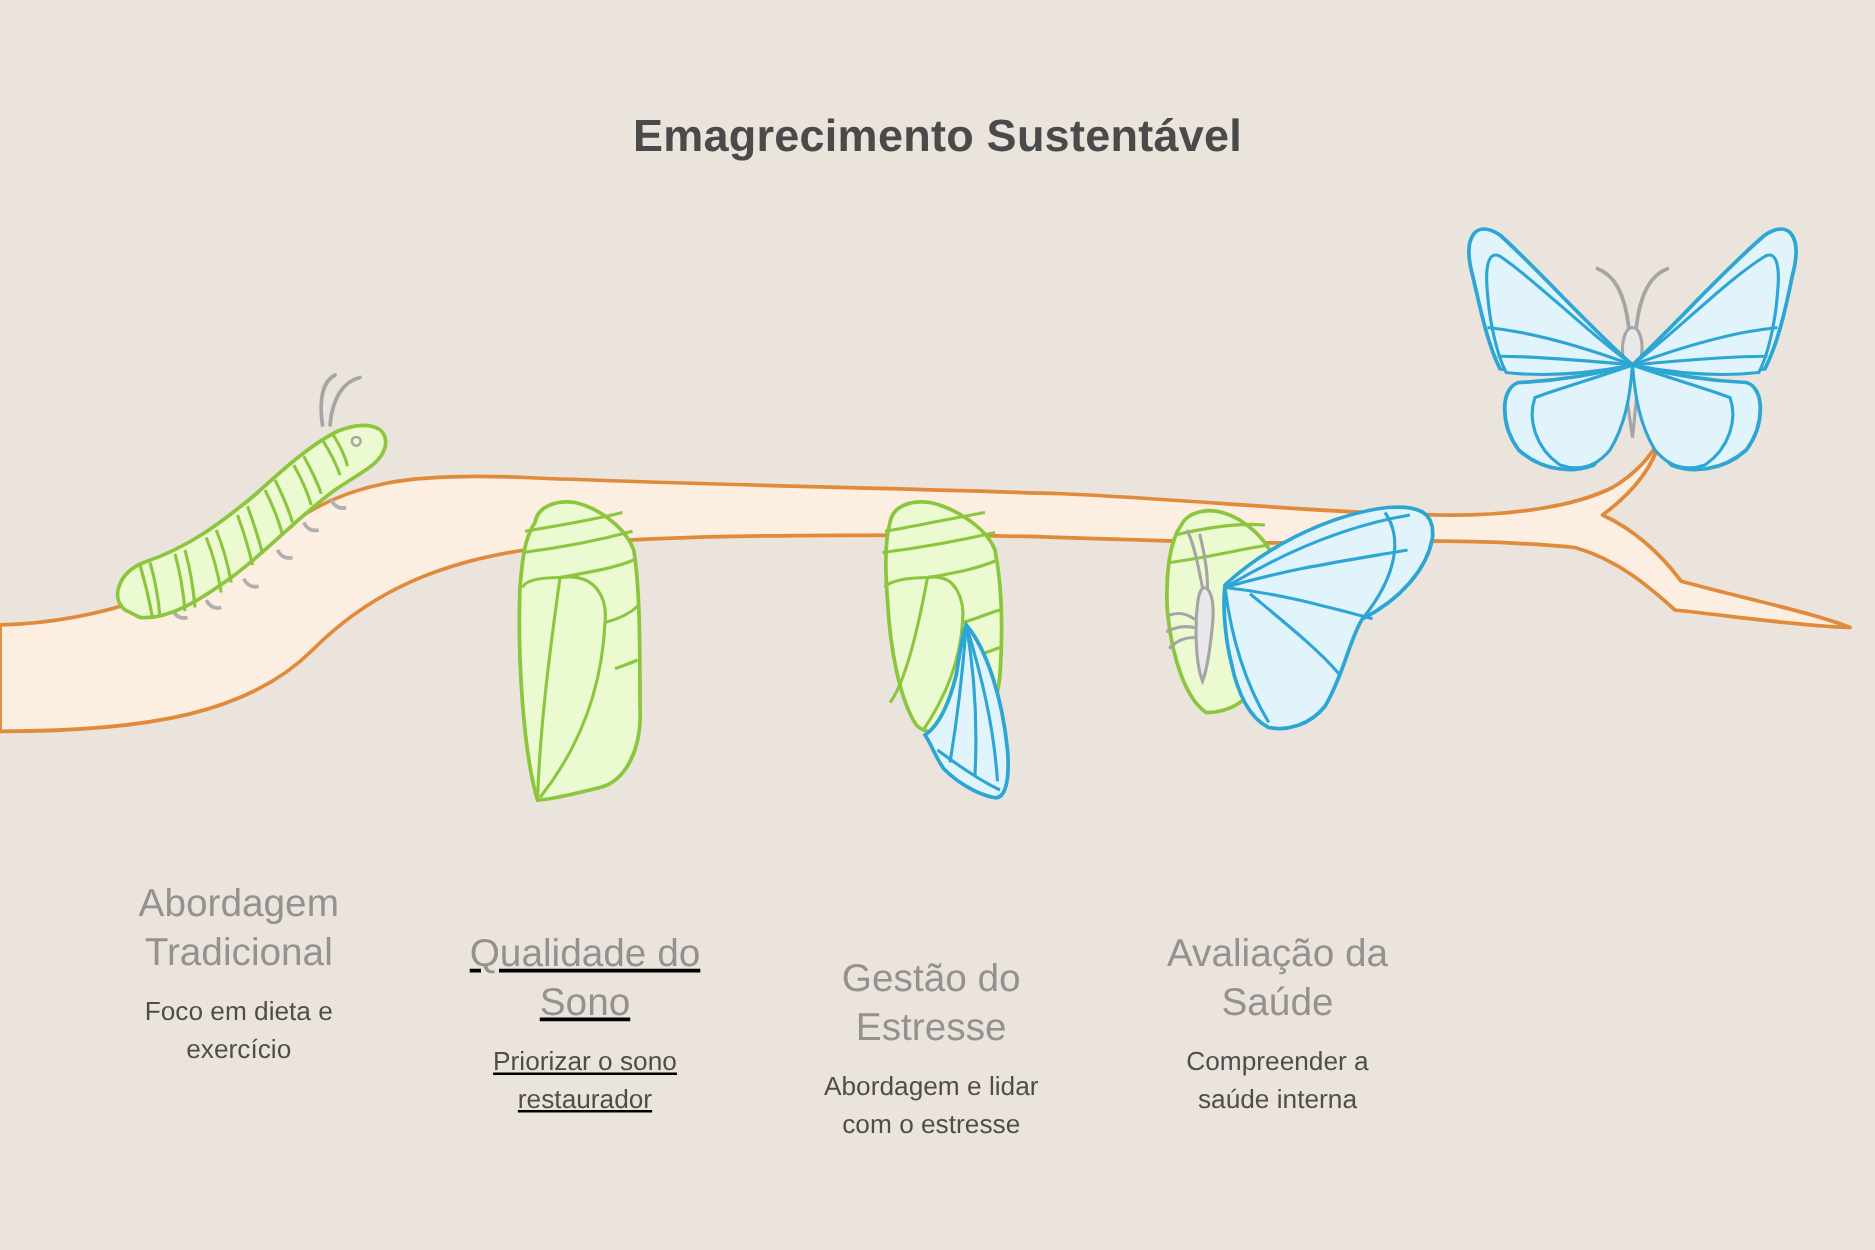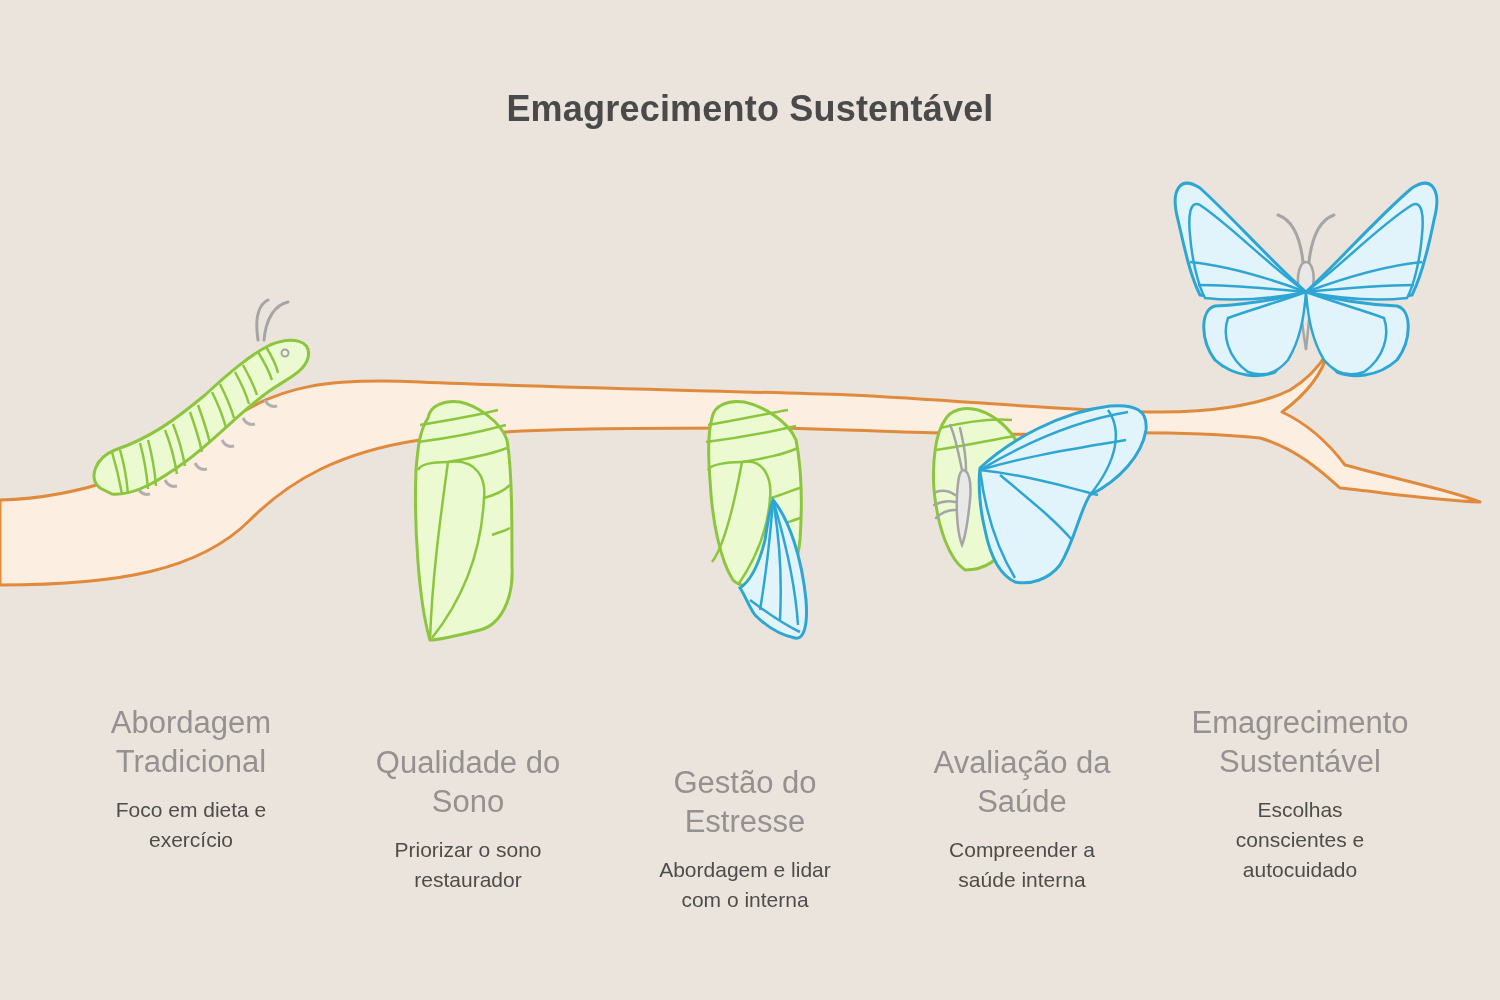--- a/index.html
+++ b/index.html
@@ -198,58 +198,47 @@
     <div class="stage-title">
       <div>Abordagem</div>
       <div>Tradicional</div>
     </div>
     <div class="stage-desc">
       <div>Foco em dieta e</div>
       <div>exercício</div>
     </div>
   </div>
 
-  <div class="stage" style="left:328px; top:743px;">
+  <div class="stage" style="left:328px; top:743px;text-decoration:underline;">
     <div class="stage-title">
       <div>Qualidade do</div>
       <div>Sono</div>
     </div>
     <div class="stage-desc">
       <div>Priorizar o sono</div>
       <div>restaurador</div>
     </div>
   </div>
 
   <div class="stage" style="left:605px; top:763px;">
     <div class="stage-title">
       <div>Gestão do</div>
       <div>Estresse</div>
     </div>
     <div class="stage-desc">
       <div>Abordagem e lidar</div>
-      <div>com o interna</div>
+      <div>com o estresse</div>
     </div>
   </div>
 
   <div class="stage" style="left:882px; top:743px;text-align:center;">
     <div class="stage-title">
       <div>Avaliação da</div>
       <div>Saúde</div>
     </div>
     <div class="stage-desc">
       <div>Compreender a</div>
       <div>saúde interna</div>
     </div>
   </div>
 
-  <div class="stage" style="left:1160px; top:703px;">
-    <div class="stage-title">
-      <div>Emagrecimento</div>
-      <div>Sustentável</div>
-    </div>
-    <div class="stage-desc">
-      <div>Escolhas</div>
-      <div>conscientes e</div>
-      <div>autocuidado</div>
-    </div>
-  </div>
 
 </div>
 
 </body></html>

